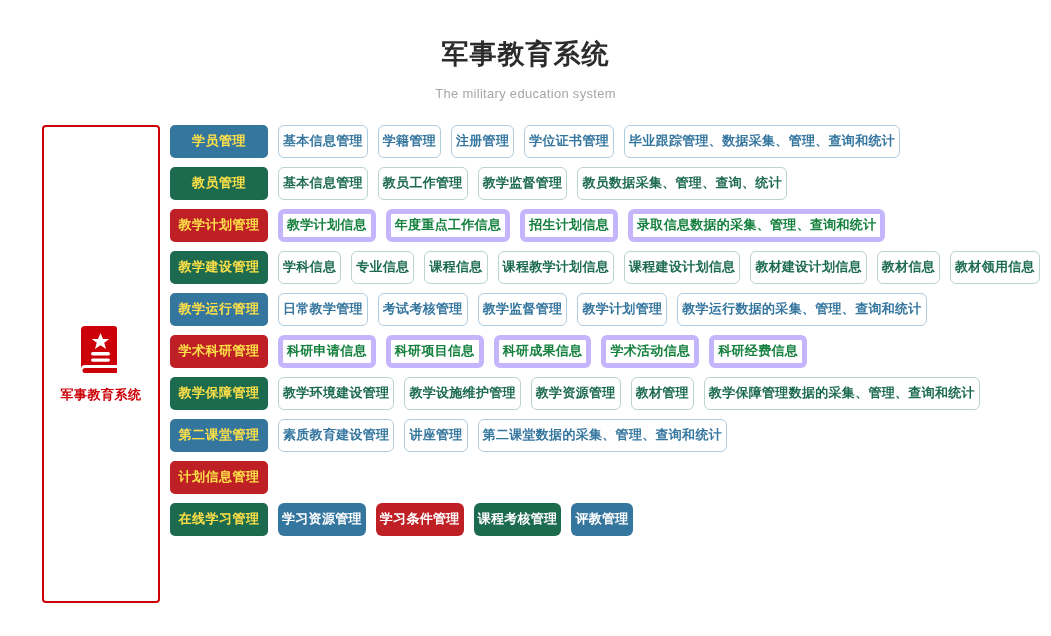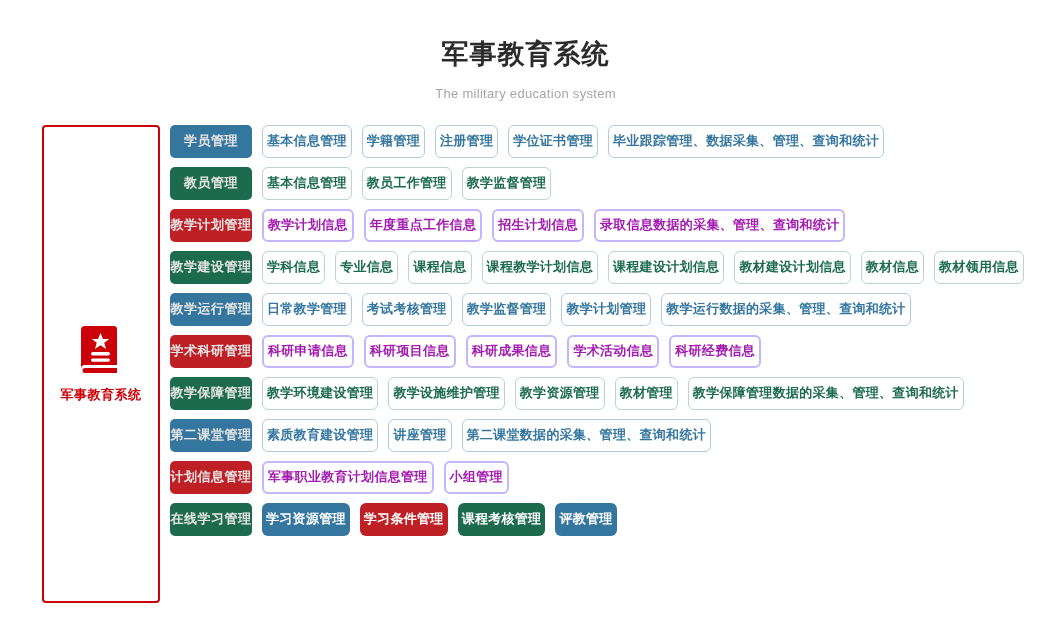--- a/index.html
+++ b/index.html
@@ -73,24 +73,24 @@
   }
 
   
   .row {
     display: flex;
     align-items: stretch;
     margin-bottom: 9px;
   }
   .row-label {
     flex: 0 0 auto;
-    width: 82px;
+    width: 98px;
     min-height: 33px;
     border-radius: 5px;
-    color: #e5e5e5;
+    color: #fde047;
     font-size: 13px;
     font-weight: bold;
     display: flex;
     align-items: center;
     justify-content: center;
     letter-spacing: 0.5px;
     text-align: center;
   }
   .row-label.blue  { background: #35769f; }
   .row-label.green { background: #1d6b4f; }
@@ -115,21 +115,21 @@
     display: inline-flex;
     align-items: center;
     justify-content: center;
     font-size: 13px;
     font-weight: bold;
     white-space: nowrap;
     letter-spacing: 0.3px;
   }
   .chip.blue  { border: 1px solid #b0cce0; color: #35769f; }
   .chip.green { border: 1px solid #b9d6c8; color: #1d6b4f; }
-  .chip.red   { border: 2px solid #c4b5fd; color: #a21caf; }
+  .chip.red   { border: 5px solid #c4b5fd; color: #15803d; }
 
   .chip.solid { border: none; color: #ffffff; }
   .chip.solid.blue  { background: #35769f; }
   .chip.solid.green { background: #1d6b4f; text-align: center; }
   .chip.solid.red   { background: #bf2026; }
 </style>
 </head>
 <body>
 
 <div class="header">
@@ -162,20 +162,21 @@
           <div class="chip blue">学位证书管理</div>
           <div class="chip blue">毕业跟踪管理、数据采集、管理、查询和统计</div>
         </div>
       </div>
       <div class="row">
         <div class="row-label green">教员管理</div>
         <div class="row-items">
           <div class="chip green">基本信息管理</div>
           <div class="chip green">教员工作管理</div>
           <div class="chip green">教学监督管理</div>
+          <div class="chip green">教员数据采集、管理、查询、统计</div>
         </div>
       </div>
       <div class="row">
         <div class="row-label red">教学计划管理</div>
         <div class="row-items">
           <div class="chip red">教学计划信息</div>
           <div class="chip red">年度重点工作信息</div>
           <div class="chip red">招生计划信息</div>
           <div class="chip red">录取信息数据的采集、管理、查询和统计</div>
         </div>
@@ -226,24 +227,20 @@
       <div class="row">
         <div class="row-label blue">第二课堂管理</div>
         <div class="row-items">
           <div class="chip blue">素质教育建设管理</div>
           <div class="chip blue">讲座管理</div>
           <div class="chip blue">第二课堂数据的采集、管理、查询和统计</div>
         </div>
       </div>
       <div class="row">
         <div class="row-label red">计划信息管理</div>
-        <div class="row-items">
-          <div class="chip red">军事职业教育计划信息管理</div>
-          <div class="chip red">小组管理</div>
-        </div>
       </div>
       <div class="row">
         <div class="row-label green">在线学习管理</div>
         <div class="row-items">
           <div class="chip blue solid">学习资源管理</div>
           <div class="chip red solid">学习条件管理</div>
           <div class="chip green solid">课程考核管理</div>
           <div class="chip blue solid">评教管理</div>
         </div>
       </div>

